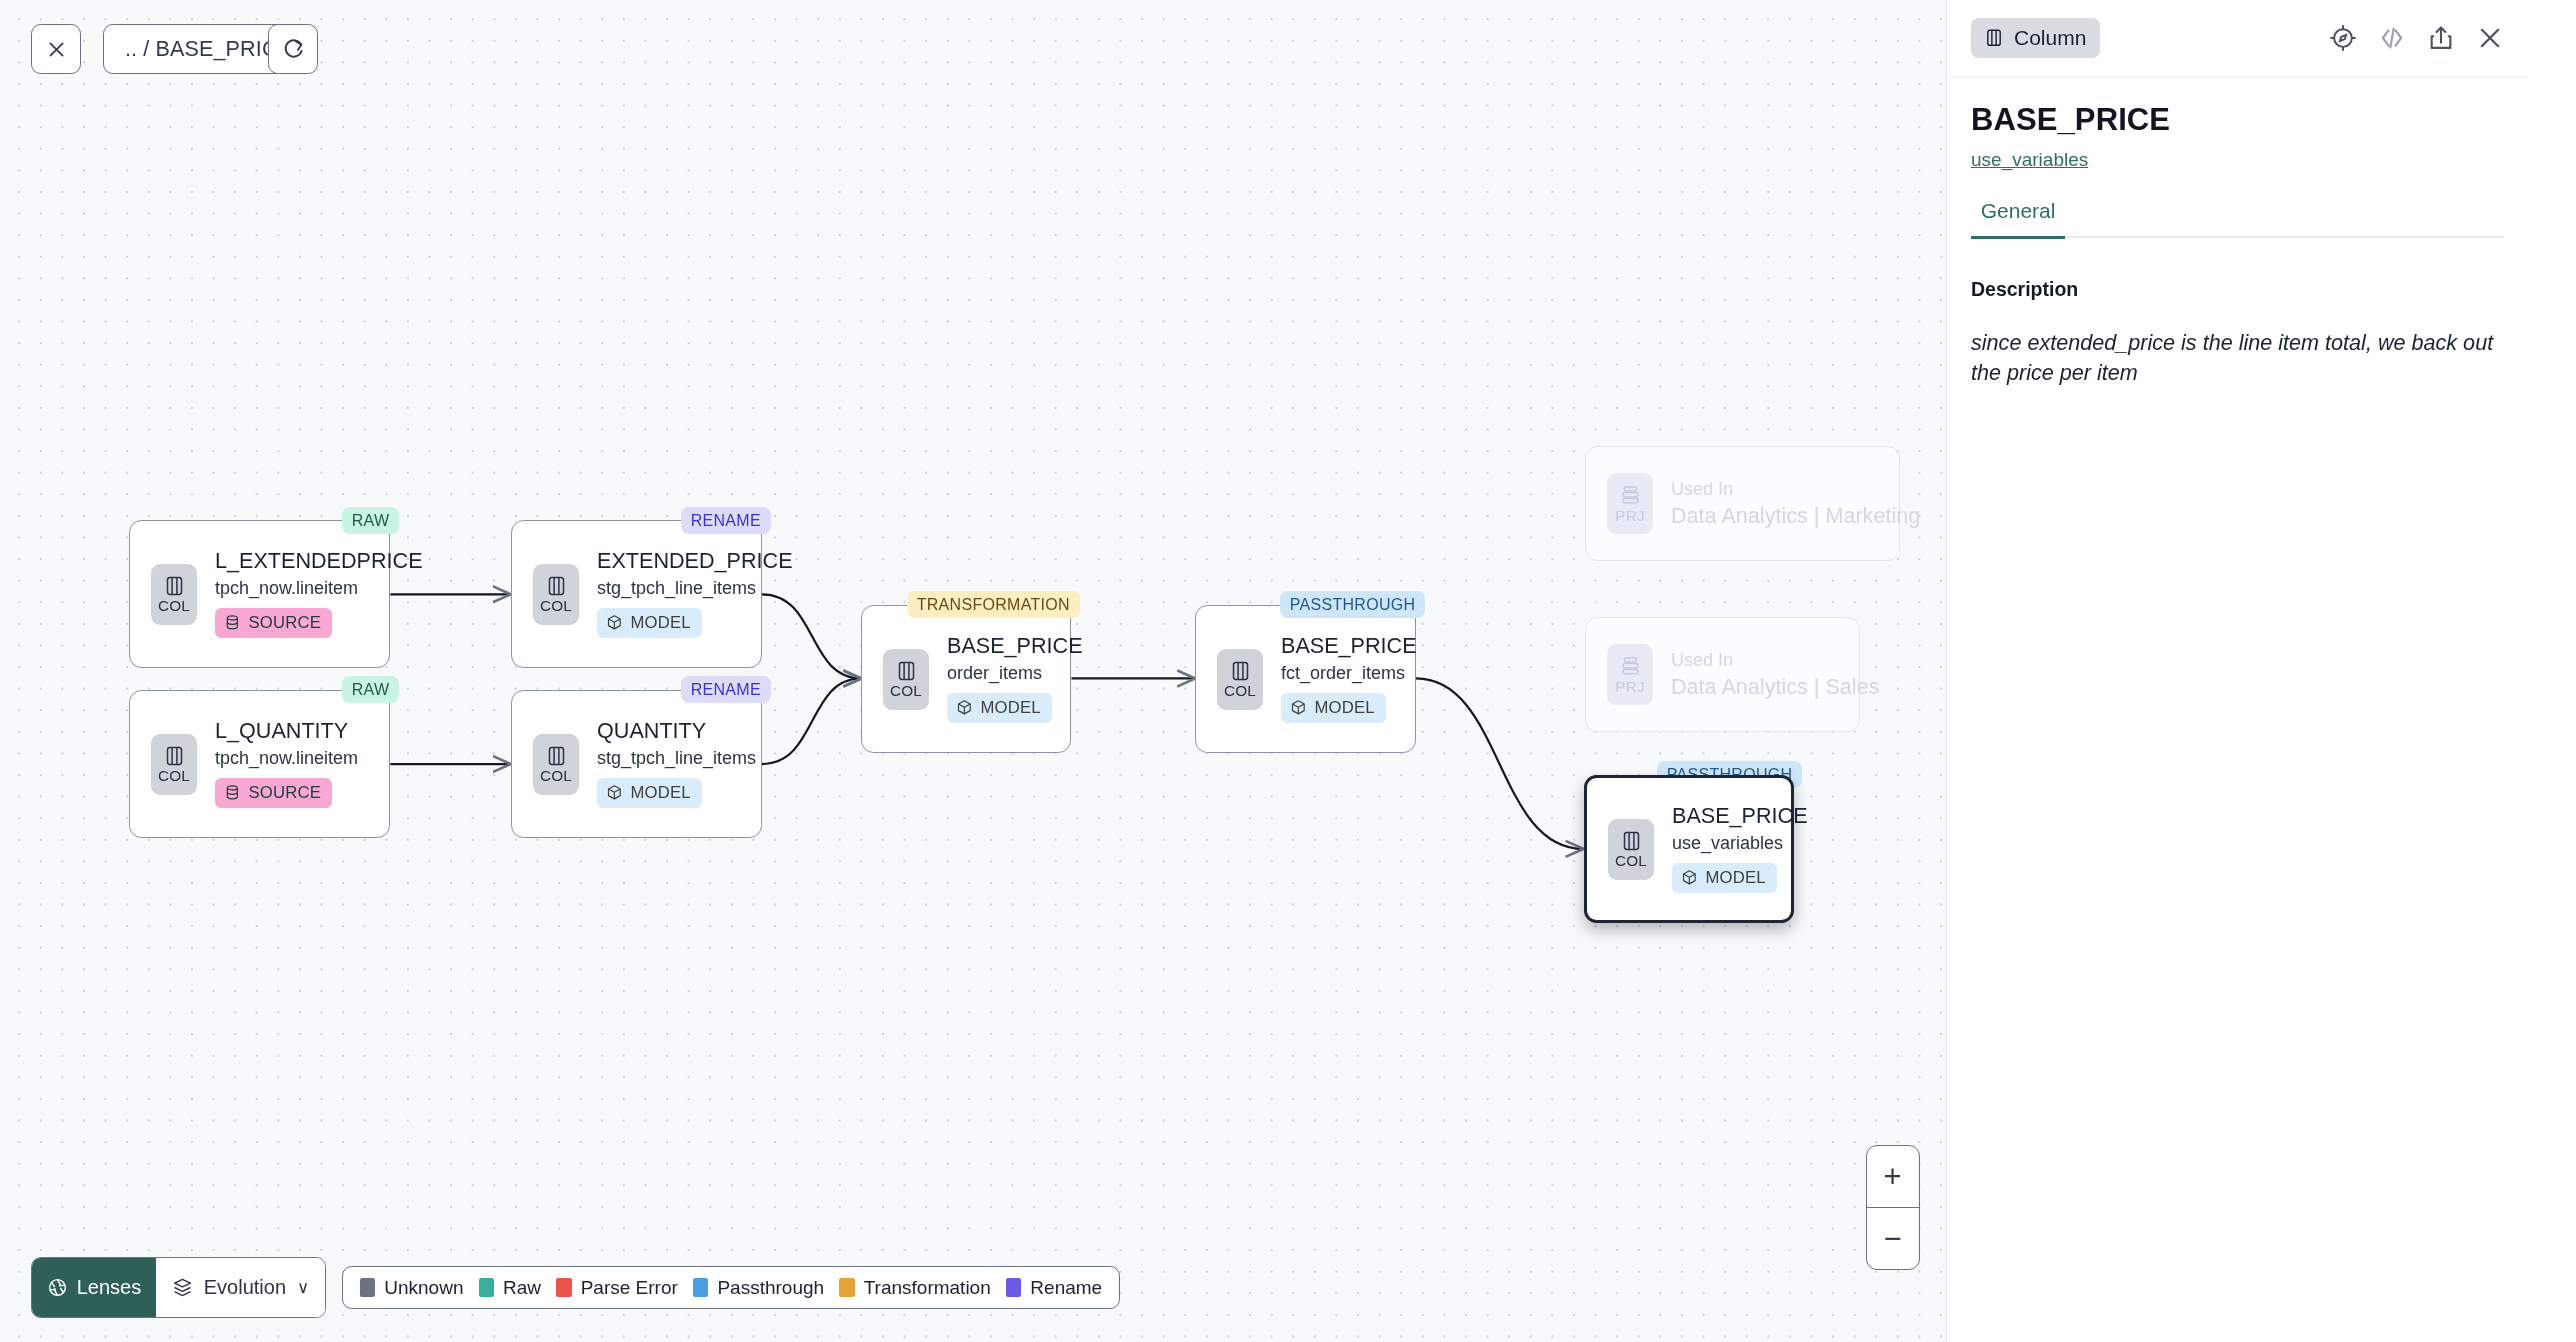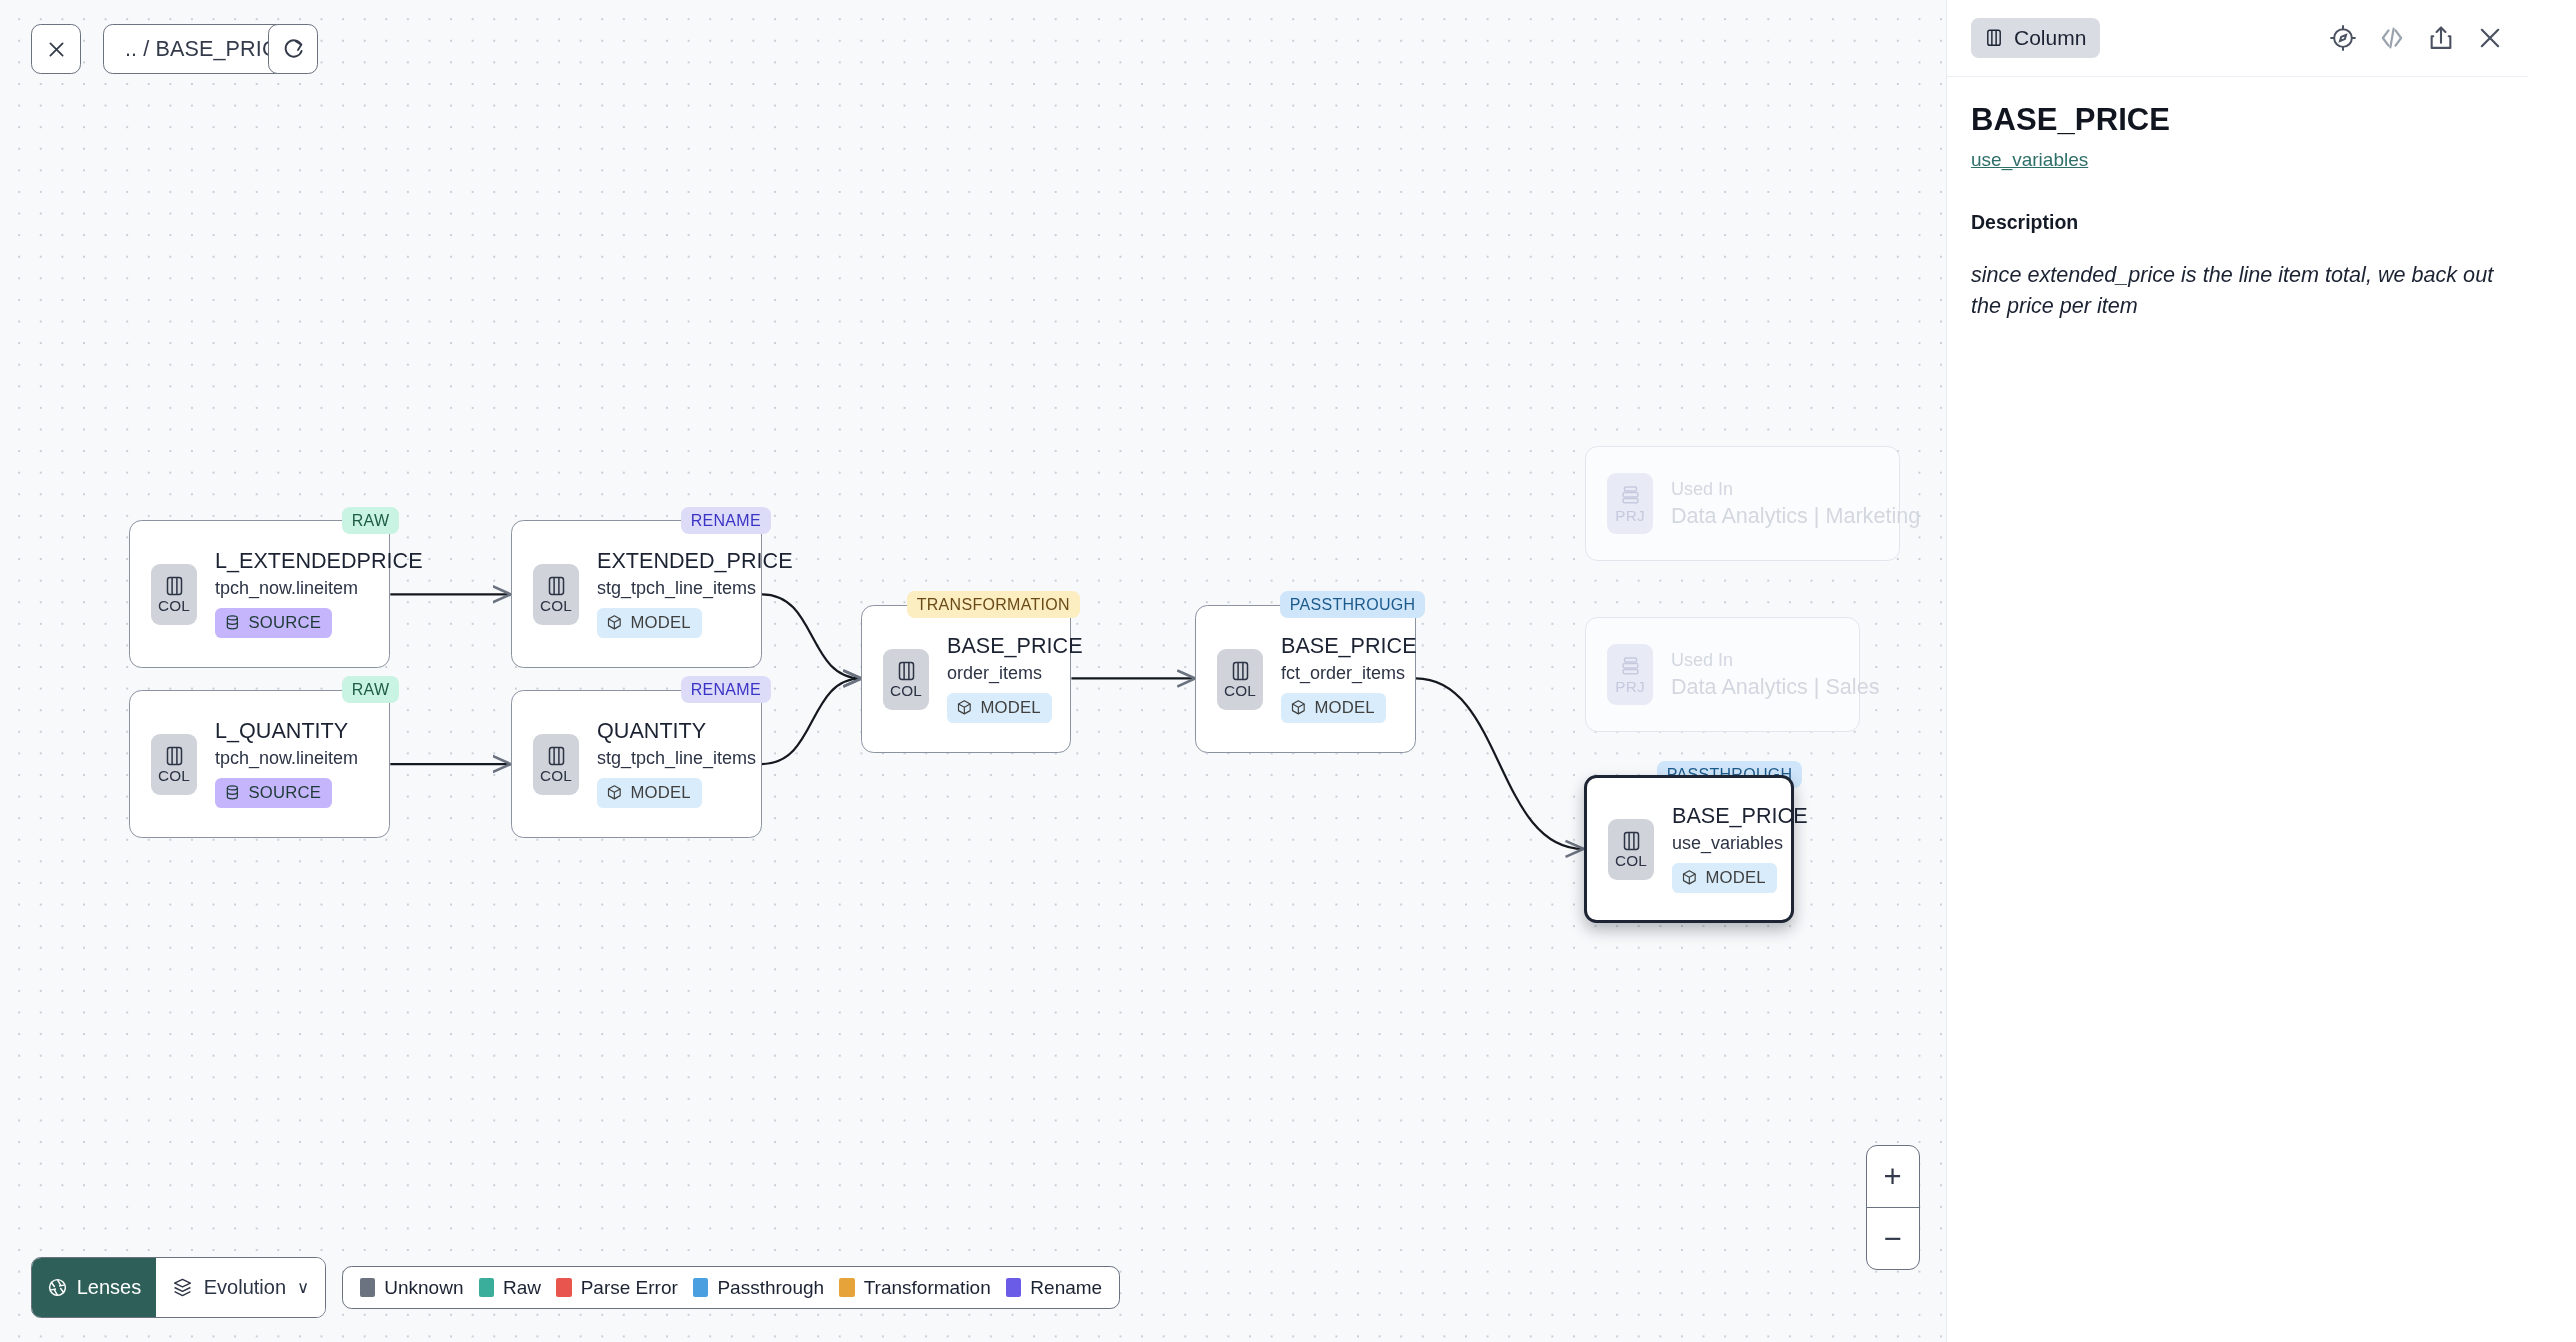--- a/index.html
+++ b/index.html
@@ -76,21 +76,21 @@
   .node-text { margin-left: 18px; display: flex; flex-direction: column; gap: 6.3px; }
   .node-title { font-size: 21.6px; color: #1b2232; line-height: 1.05; white-space: nowrap; }
   .node-sub   { font-size: 18px; color: #2b3345; line-height: 1.05; white-space: nowrap; }
   .ghost .node-title, .ghost .node-sub { color: #d3d7e0; }
   .mat-badge {
     margin-top: 3.5px; align-self: flex-start;
     display: inline-flex; align-items: center; gap: 7.7px;
     border-radius: 6.3px; padding: 4.9px 11px 4.9px 9px;
     font-size: 16.7px; letter-spacing: 0.2px; white-space: nowrap;
   }
-  .mat-SOURCE { background: #c4b5fd; color: #1e3b36; }
+  .mat-SOURCE { background: #f9a8d4; color: #1e3b36; }
   .mat-MODEL  { background: #d8ecfb; color: #404040; }
 
   
   .pill {
     position: absolute; z-index: 6;
     border-radius: 7.7px;
     padding: 5.6px 9.7px;
     font-size: 16px; letter-spacing: 0.3px;
     line-height: 1; white-space: nowrap;
   }
@@ -505,20 +505,23 @@
           </svg>
         </span>
       </div>
     </div>
 
     <div id="panel-title-wrap">
       <div id="panel-title">BASE_PRICE</div>
       <a id="panel-link" href="#">use_variables</a>
     </div>
 
+    <div id="tabs">
+      <div class="tab">General</div>
+    </div>
 
     <div id="desc-wrap">
       <div id="desc-label">Description</div>
       <div id="desc-body">since extended_price is the line item total, we back out the price per item</div>
     </div>
   </div>
 </div>
 
 
 </body></html>

